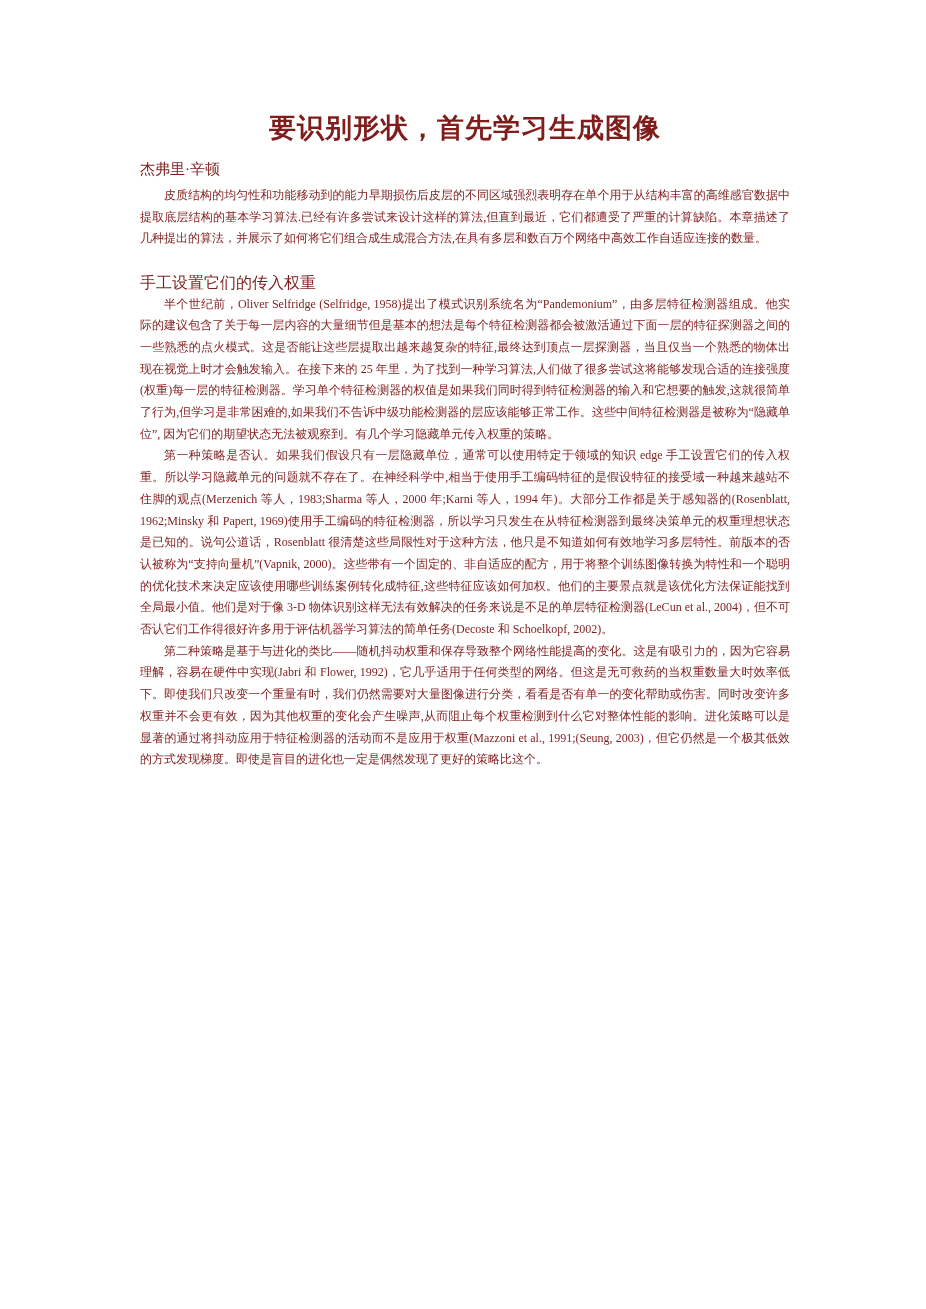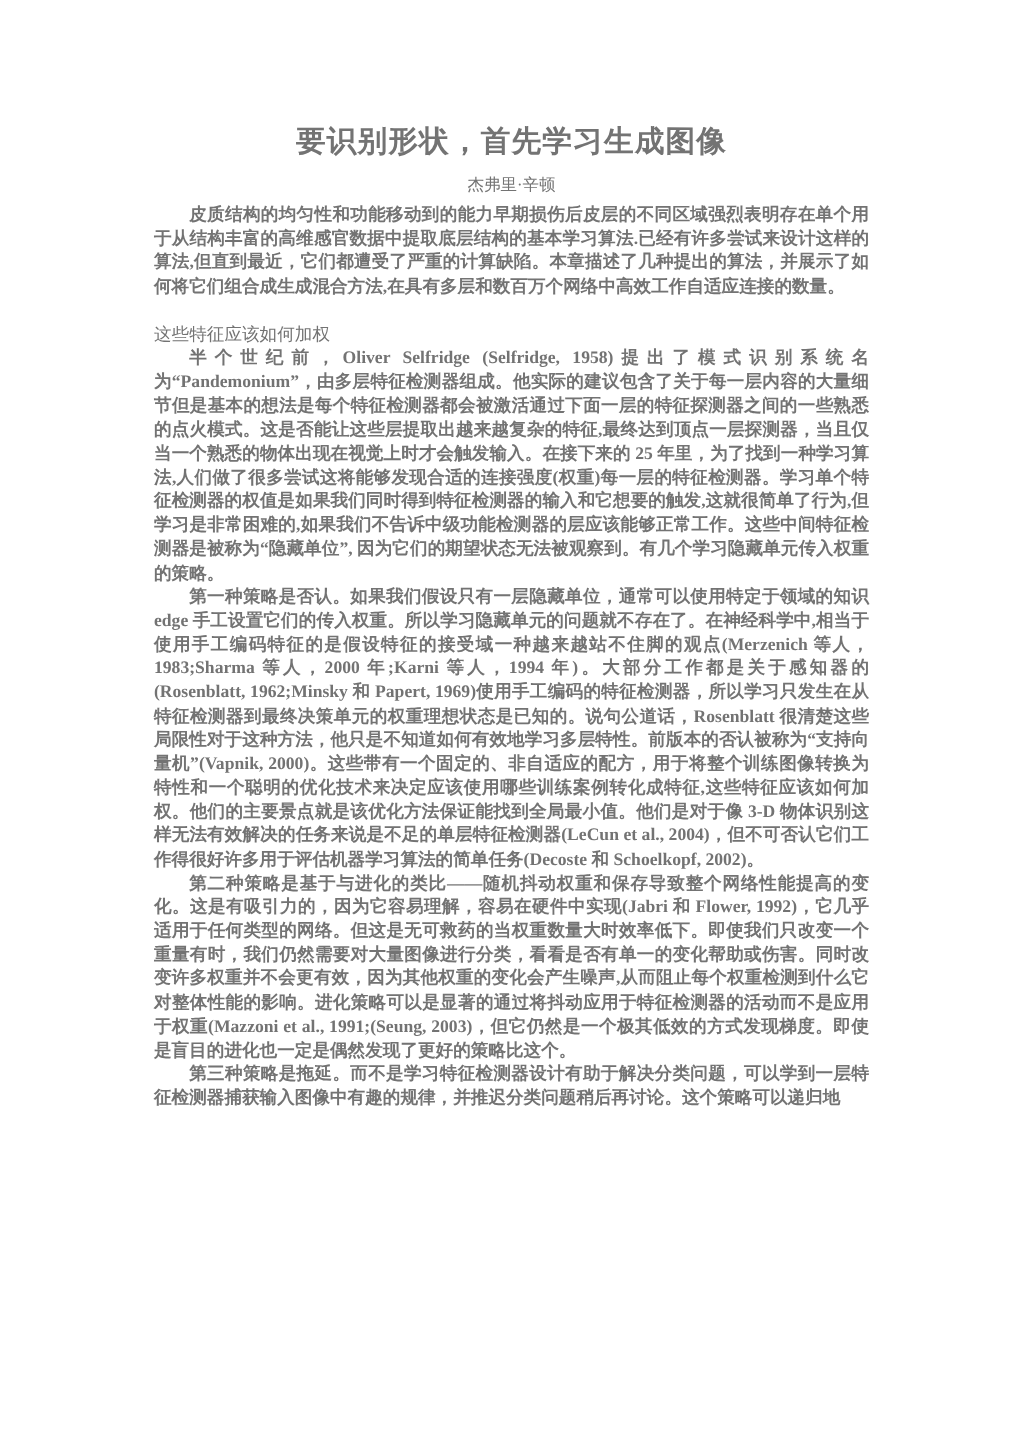--- a/index.html
+++ b/index.html
@@ -9,63 +9,60 @@
     background: #ffffff;
   }
   .page {
     position: relative;
     width: 926px;
     height: 1309px;
     margin: 0 auto;
     background: #ffffff;
     padding: 110px 136px 40px 140px;
     font-family: "Liberation Serif", "DejaVu Serif", serif;
-    color: #737373;
+    color: #7f1d1d;
     overflow: hidden;
   }
   .title {
     margin: 0 0 12px 0;
     font-size: 27px;
     line-height: 36px;
     font-weight: 700;
     text-align: center;
     letter-spacing: 1px;
   }
   .center-line {
-    text-align: center;
     font-size: 15px;
     line-height: 23px;
   }
   .body-text {
     margin: 0;
-    font-size: 16px;
+    font-size: 12px;
     line-height: 21.7px;
     text-align: justify;
     text-justify: inter-ideograph;
     text-indent: 2em;
-    font-weight: bold;
   }
   .abstract {
     margin-top: 4px;
   }
   .section-heading {
     margin: 21.7px 0 0 0;
     font-size: 16px;
     font-weight: 400;
     line-height: 21.7px;
     text-align: left;
   }
 </style>
 </head>
 <body>
 
 <div class="page">
   <h1 class="title">要识别形状，首先学习生成图像</h1>
   <div class="center-line">杰弗里·辛顿</div>
   <p class="body-text abstract">皮质结构的均匀性和功能移动到的能力早期损伤后皮层的不同区域强烈表明存在单个用于从结构丰富的高维感官数据中提取底层结构的基本学习算法.已经有许多尝试来设计这样的算法,但直到最近，它们都遭受了严重的计算缺陷。本章描述了几种提出的算法，并展示了如何将它们组合成生成混合方法,在具有多层和数百万个网络中高效工作自适应连接的数量。</p>
-  <h2 class="section-heading">这些特征应该如何加权</h2>
+  <h2 class="section-heading">手工设置它们的传入权重</h2>
   <div>
       <p class="body-text">半个世纪前，Oliver Selfridge (Selfridge, 1958)提出了模式识别系统名为“Pandemonium”，由多层特征检测器组成。他实际的建议包含了关于每一层内容的大量细节但是基本的想法是每个特征检测器都会被激活通过下面一层的特征探测器之间的一些熟悉的点火模式。这是否能让这些层提取出越来越复杂的特征,最终达到顶点一层探测器，当且仅当一个熟悉的物体出现在视觉上时才会触发输入。在接下来的 25 年里，为了找到一种学习算法,人们做了很多尝试这将能够发现合适的连接强度(权重)每一层的特征检测器。学习单个特征检测器的权值是如果我们同时得到特征检测器的输入和它想要的触发,这就很简单了行为,但学习是非常困难的,如果我们不告诉中级功能检测器的层应该能够正常工作。这些中间特征检测器是被称为“隐藏单位”, 因为它们的期望状态无法被观察到。有几个学习隐藏单元传入权重的策略。</p>
       <p class="body-text">第一种策略是否认。如果我们假设只有一层隐藏单位，通常可以使用特定于领域的知识 edge 手工设置它们的传入权重。所以学习隐藏单元的问题就不存在了。在神经科学中,相当于使用手工编码特征的是假设特征的接受域一种越来越站不住脚的观点(Merzenich 等人，1983;Sharma 等人，2000 年;Karni 等人，1994 年)。大部分工作都是关于感知器的(Rosenblatt, 1962;Minsky 和 Papert, 1969)使用手工编码的特征检测器，所以学习只发生在从特征检测器到最终决策单元的权重理想状态是已知的。说句公道话，Rosenblatt 很清楚这些局限性对于这种方法，他只是不知道如何有效地学习多层特性。前版本的否认被称为“支持向量机”(Vapnik, 2000)。这些带有一个固定的、非自适应的配方，用于将整个训练图像转换为特性和一个聪明的优化技术来决定应该使用哪些训练案例转化成特征,这些特征应该如何加权。他们的主要景点就是该优化方法保证能找到全局最小值。他们是对于像 3-D 物体识别这样无法有效解决的任务来说是不足的单层特征检测器(LeCun et al.,  2004)，但不可否认它们工作得很好许多用于评估机器学习算法的简单任务(Decoste 和 Schoelkopf, 2002)。</p>
       <p class="body-text">第二种策略是基于与进化的类比——随机抖动权重和保存导致整个网络性能提高的变化。这是有吸引力的，因为它容易理解，容易在硬件中实现(Jabri 和 Flower, 1992)，它几乎适用于任何类型的网络。但这是无可救药的当权重数量大时效率低下。即使我们只改变一个重量有时，我们仍然需要对大量图像进行分类，看看是否有单一的变化帮助或伤害。同时改变许多权重并不会更有效，因为其他权重的变化会产生噪声,从而阻止每个权重检测到什么它对整体性能的影响。进化策略可以是显著的通过将抖动应用于特征检测器的活动而不是应用于权重(Mazzoni et al.,  1991;(Seung, 2003)，但它仍然是一个极其低效的方式发现梯度。即使是盲目的进化也一定是偶然发现了更好的策略比这个。</p>
-      <p class="body-text">第三种策略是拖延。而不是学习特征检测器设计有助于解决分类问题，可以学到一层特征检测器捕获输入图像中有趣的规律，并推迟分类问题稍后再讨论。这个策略可以递归地</p>
     </div>
 </div>
 
 </body></html>

